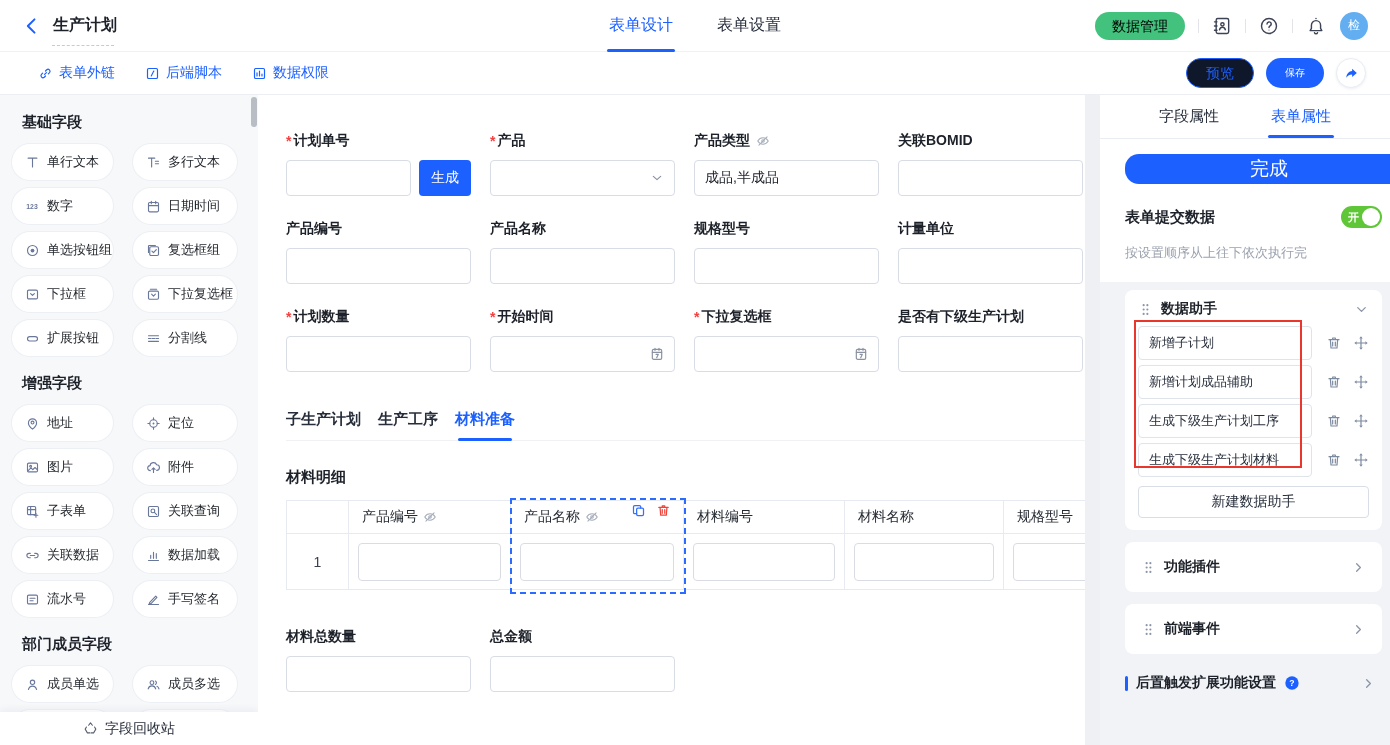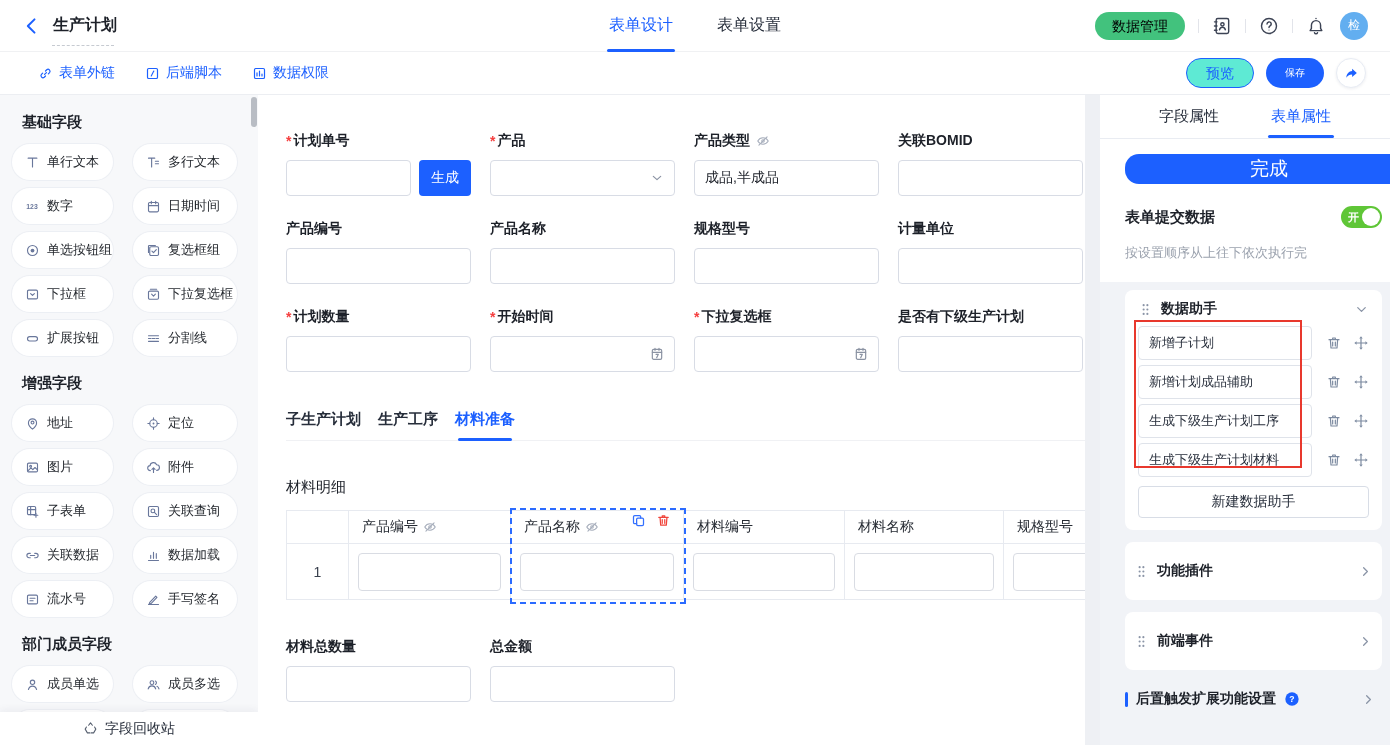--- a/index.html
+++ b/index.html
@@ -23,21 +23,21 @@
 .pill-green{background:var(--green);color:#000000;font-size:14px;padding:0 17px;height:28px;line-height:28px;border-radius:14px;cursor:pointer}
 .vdiv{width:1px;height:14px;background:#e2e4ea;margin:0 13px}
 .hicon{width:20px;height:20px;color:#3c4354;cursor:pointer}
 .avatar{width:28px;height:28px;border-radius:50%;background:#62aef0;color:#fff;font-size:12px;display:flex;align-items:center;justify-content:center;margin-left:14px;cursor:pointer}
 
 
 .tbar{height:43px;background:#fff;display:flex;align-items:center;padding:0 24px 0 38px;border-bottom:1px solid #eceef2;flex:none}
 .tlink{display:flex;align-items:center;gap:6px;color:var(--accent);font-size:14px;margin-right:30px;cursor:pointer}
 .tlink .icn{width:15px;height:15px}
 .tbar-right{margin-left:auto;display:flex;align-items:center;gap:12px}
-.btn-outline{height:30px;padding:0 19px;border:1px solid var(--accent);color:var(--accent);background:#5eead4;border-radius:16px;font-size:14px;line-height:28px;cursor:pointer}
+.btn-outline{height:30px;padding:0 19px;border:1px solid var(--accent);color:var(--accent);background:#0f172a;border-radius:16px;font-size:14px;line-height:28px;cursor:pointer}
 .btn-solid{height:30px;padding:0 19px;background:var(--accent);color:#fff;border-radius:16px;font-size:10px;line-height:30px;cursor:pointer}
 .btn-share{width:30px;height:30px;border-radius:50%;background:#fff;border:1px solid #e8ecf4;box-shadow:0 1px 3px rgba(20,40,80,.08);display:flex;align-items:center;justify-content:center;color:var(--accent);cursor:pointer}
 .btn-share .icn{width:15px;height:15px}
 
 
 .main{flex:1;display:flex;min-height:0}
 
 
 .sidebar{width:258px;flex:none;background:#f7f8fa;position:relative;padding:18px 14px 40px 12px;overflow:hidden}
 .sgroup{margin-bottom:18px}
@@ -59,21 +59,21 @@
 .lbl-eye{width:14px;height:14px;color:#a7aebc;margin-left:4px}
 .ctrl{height:36px;border:1px solid #d8dce5;border-radius:4px;background:#fff;position:relative;display:flex;align-items:center;padding:0 10px;font-size:14px;color:#1d2129;cursor:text}
 .ctrl .tail{position:absolute;right:9px;width:16px;height:16px;color:#8b93a3}
 .ib{display:flex;gap:8px}
 .ib .ctrl{flex:1}
 .btn-gen{width:52px;height:36px;background:var(--accent);color:#fff;border-radius:4px;font-size:14px;display:flex;align-items:center;justify-content:center;cursor:pointer;flex:none}
 .subtabs{margin-top:38px;display:flex;gap:17px;border-bottom:1px solid #f0f1f4;width:799px}
 .stab{font-size:15px;font-weight:600;color:#272e3b;padding-bottom:11px;cursor:pointer;position:relative}
 .stab.active{color:var(--accent)}
 .stab.active::after{content:'';position:absolute;left:3px;right:3px;bottom:-1px;height:3px;background:var(--accent);border-radius:2px}
-.dt-title{margin-top:37px;font-size:15px;font-weight:400;color:#1d2129}
+.dt-title{margin-top:27px;font-size:15px;font-weight:700;color:#1d2129}
 .dtable{margin-top:13px;width:880px;border:1px solid #e7eaf0;position:relative}
 .trow{display:flex}
 .trow.head{height:33px;border-bottom:1px solid #e7eaf0}
 .trow.body{height:55px}
 .tcell{display:flex;align-items:center;border-right:1px solid #e7eaf0;flex:none}
 .trow .tcell:last-child{border-right:none}
 .tcell.h{padding-left:13px;font-size:14px;color:#262b33;gap:5px}
 .tcell .eye{width:14px;height:14px;color:#a6adbb}
 .tcell.num{justify-content:center;font-size:14px;color:#3a414e}
 .cinput{flex:1;height:38px;margin:0 9px;border:1px solid #d9dce3;border-radius:4px;background:#fff;cursor:text}
@@ -104,21 +104,21 @@
 .chead .drag{width:15px;height:15px;color:#8a94a6;cursor:grab}
 .ctitle{font-size:14px;font-weight:700;color:#1d2129}
 .chev{margin-left:auto;width:15px;height:15px;color:#8a94a6;cursor:pointer}
 .aitems{margin-top:8px}
 .aitem{display:flex;align-items:center;margin-bottom:5px}
 .abox{width:182px;height:34px;border:1px solid #dfe3ea;border-radius:4px;font-size:13px;color:#272e3b;display:flex;align-items:center;padding-left:10px;background:#fff;cursor:pointer}
 .aicon{width:16px;height:16px;color:#7c8aa0;margin-left:14px;cursor:pointer;flex:none}
 .aicon+.aicon{margin-left:11px}
 .redbox{position:absolute;left:9px;top:30px;width:168px;height:148px;border:2px solid var(--ared);pointer-events:none}
 .btn-new{margin-top:9px;width:231px;height:32px;border:1px solid #d8dde6;border-radius:4px;font-size:14px;color:#272e3b;display:flex;align-items:center;justify-content:center;background:#fff;cursor:pointer}
-.card-s{height:58px;display:flex;align-items:center;padding:0 9px;margin-top:12px;border-radius:8px;background:#fff}
+.card-s{height:50px;display:flex;align-items:center;padding:0 16px;margin-top:12px;border-radius:8px;background:#fff}
 .card-s .chead{flex:1}
 .post{margin-top:20px;display:flex;align-items:center;gap:8px;padding-right:2px}
 .pbar{width:3px;height:15px;background:var(--accent);border-radius:2px;flex:none}
 .ptext{font-size:14px;font-weight:700;color:#1d2129}
 .qicon{width:16px;height:16px;color:var(--accent);flex:none}
 .post .chev{margin-right:4px}
 </style>
 </head>
 <body>
 

